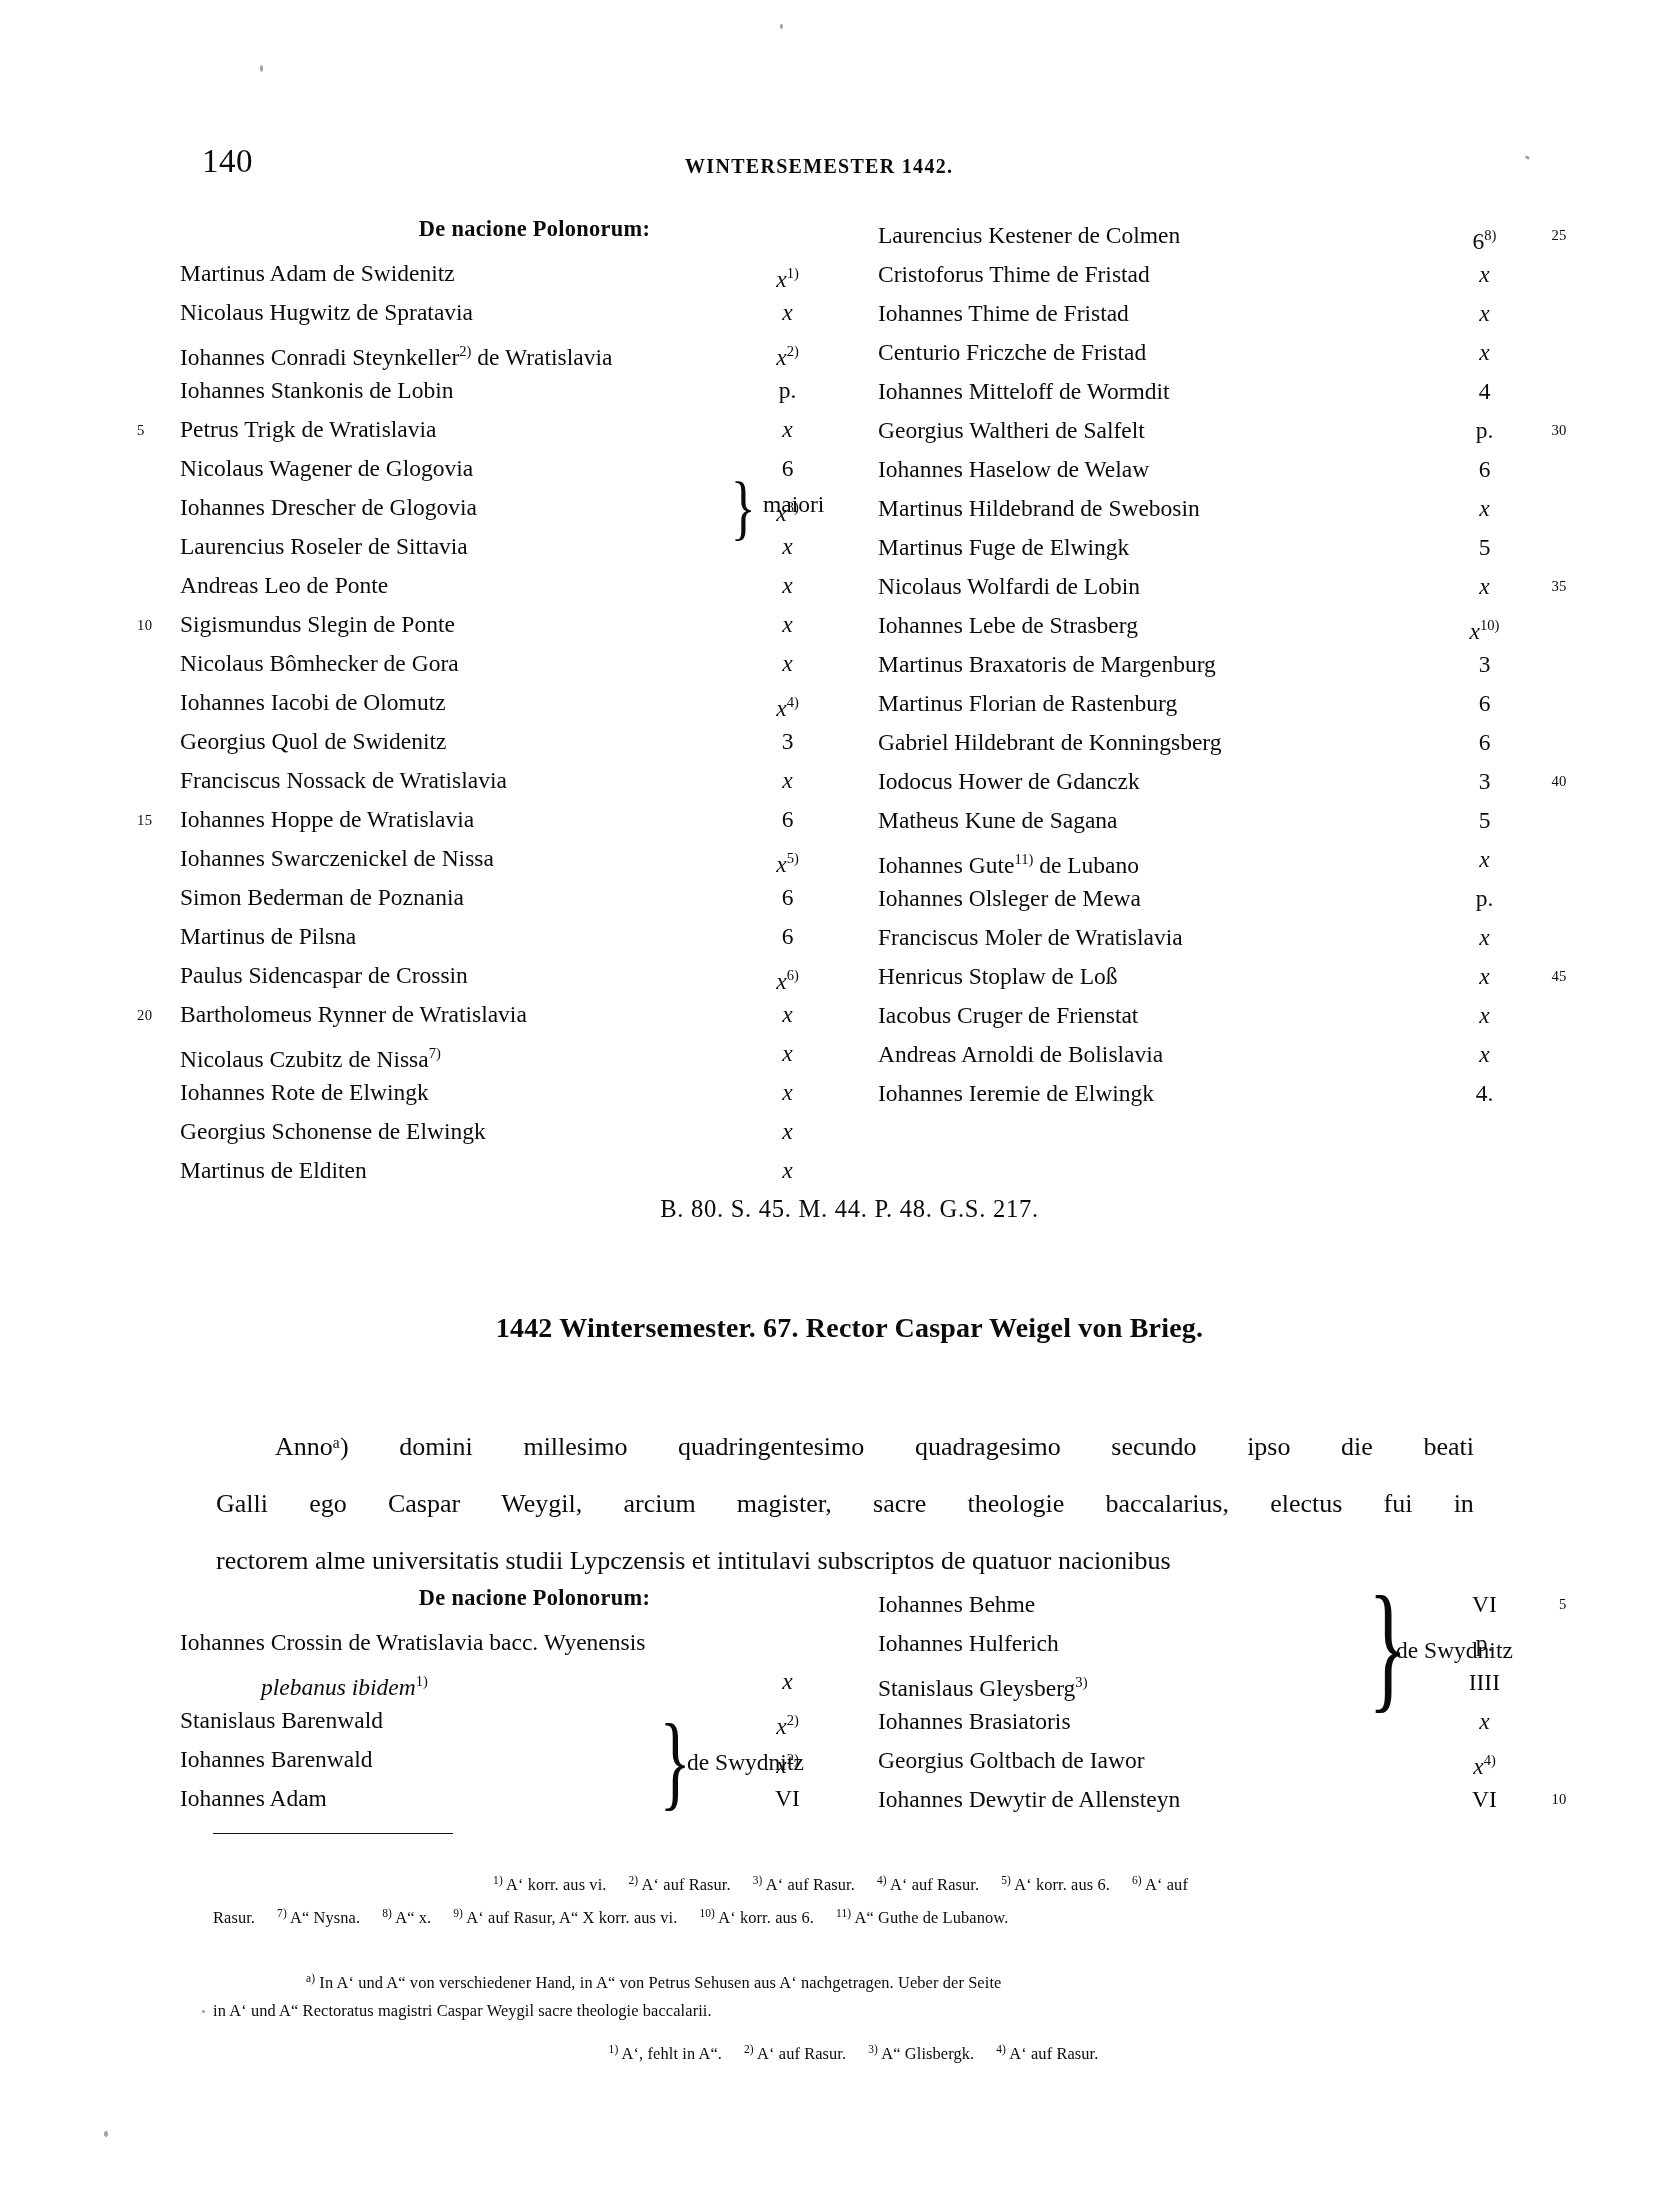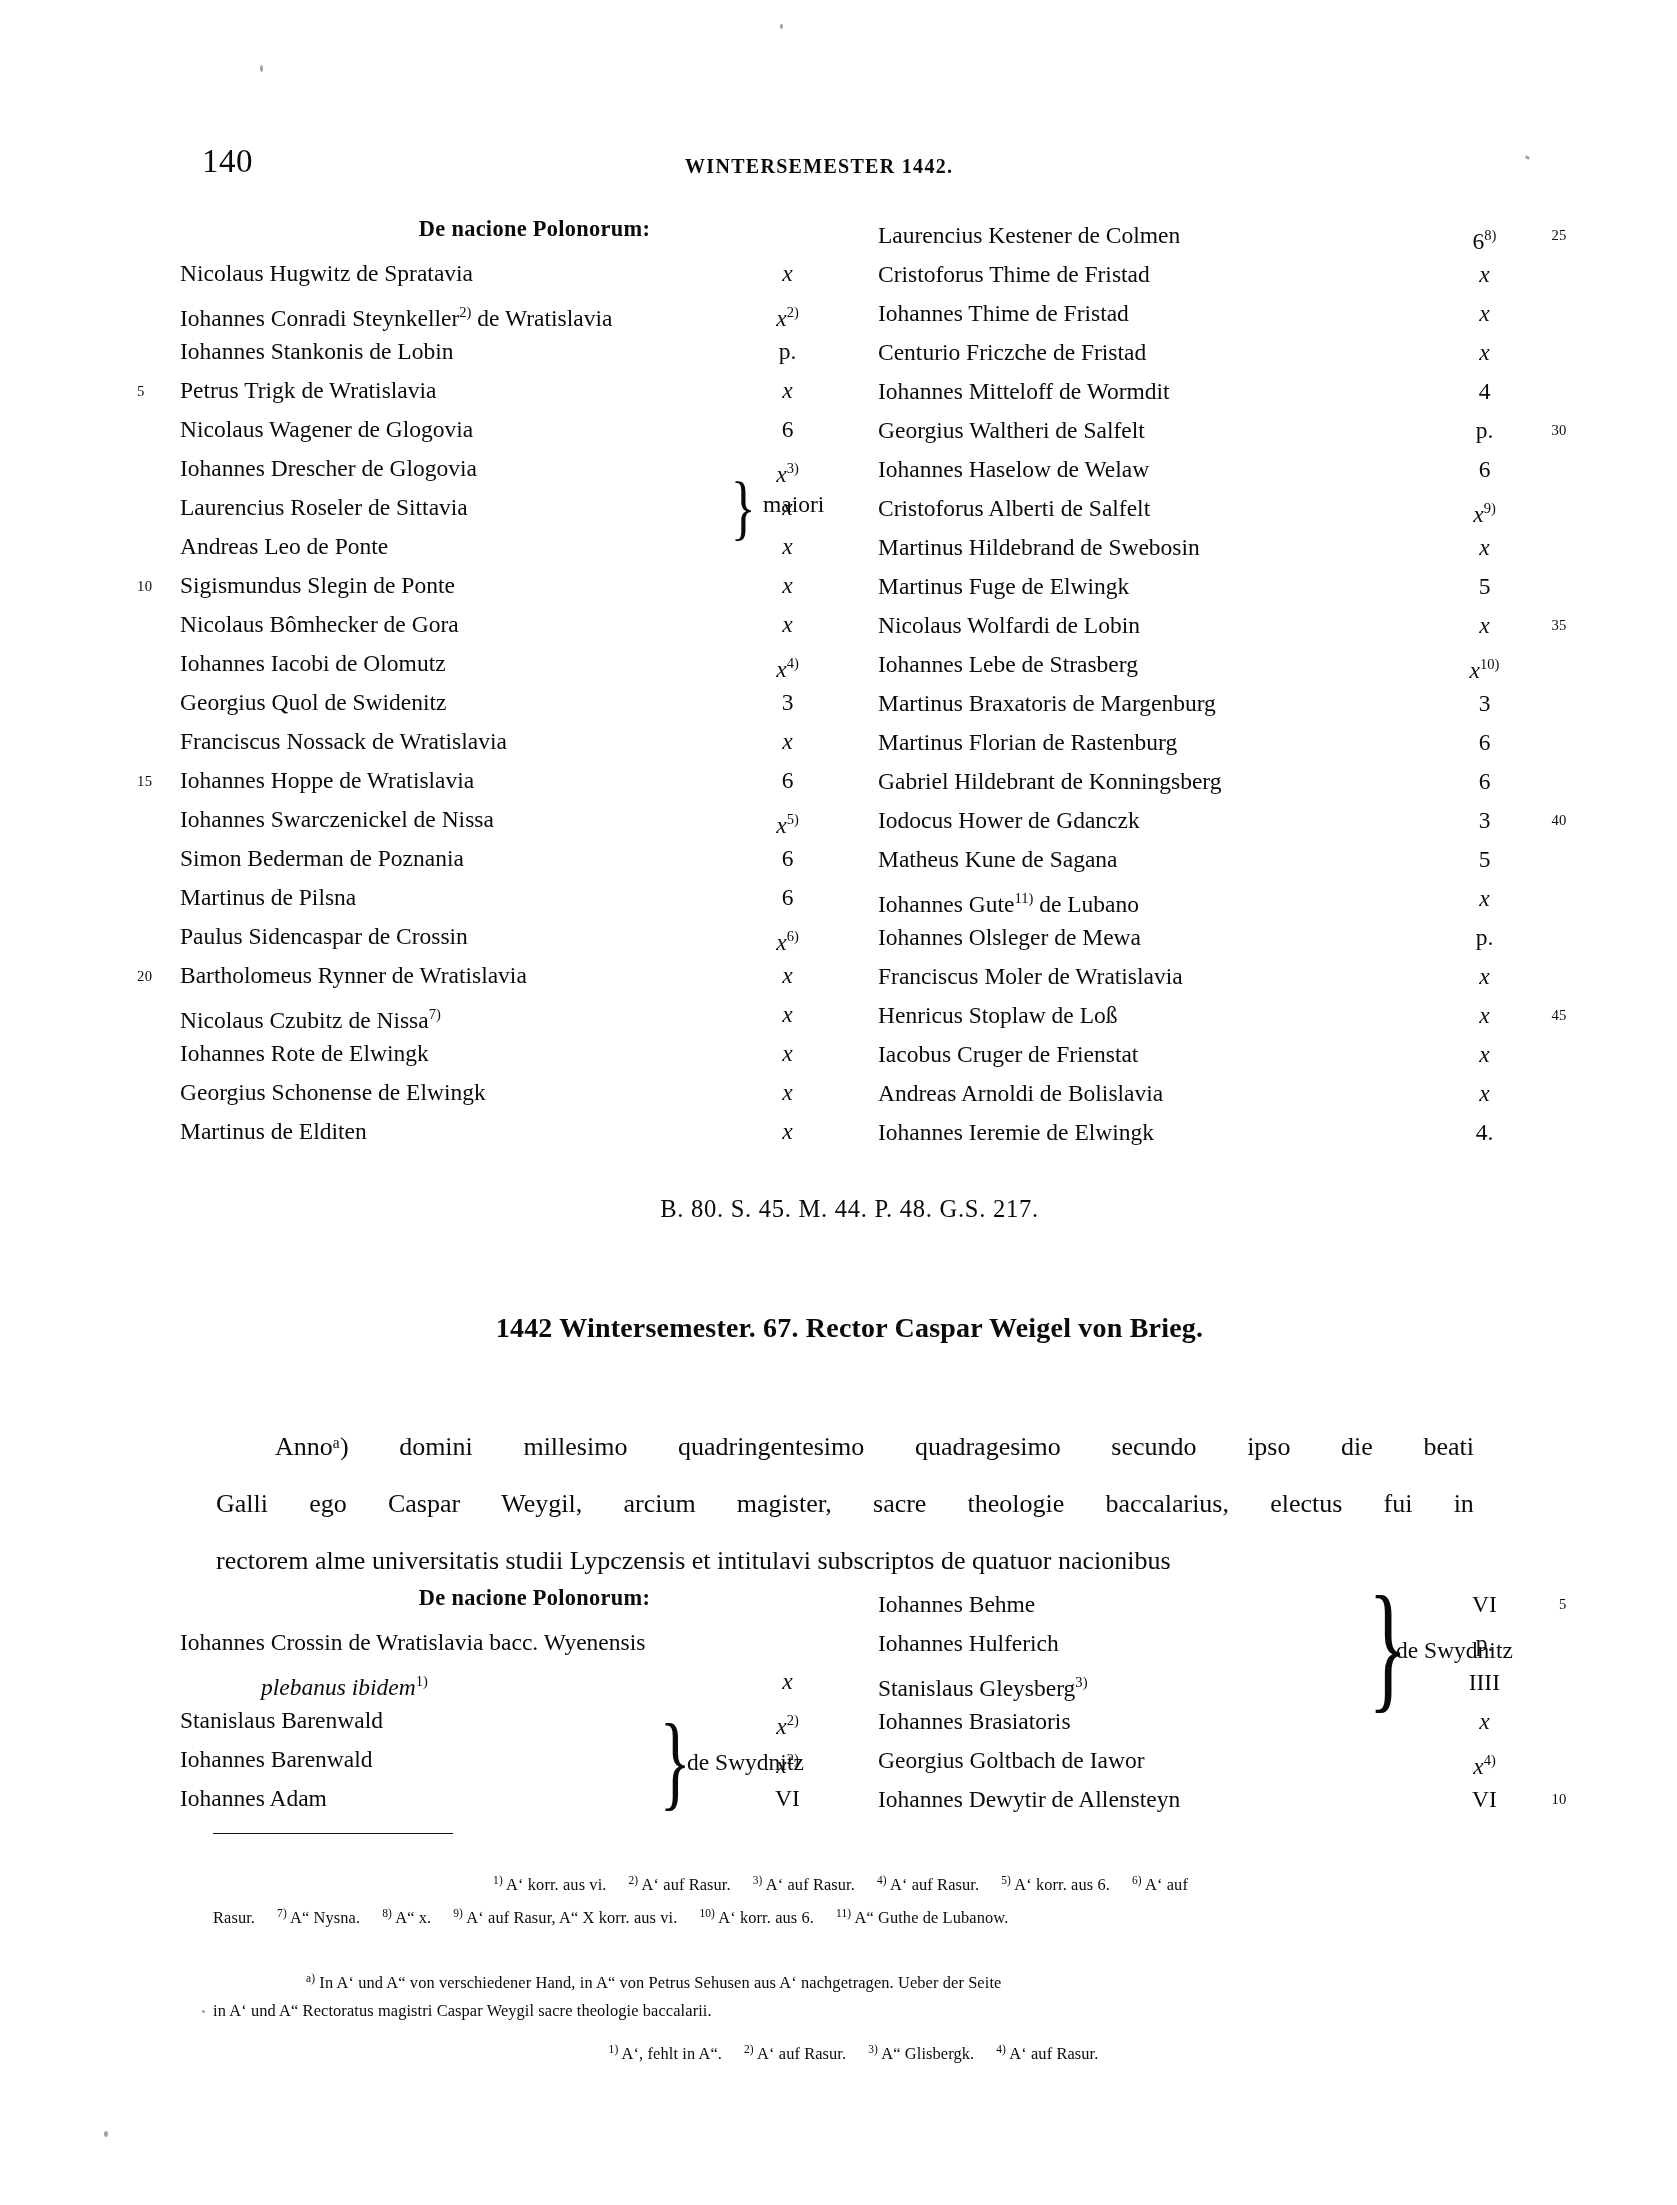--- a/index.html
+++ b/index.html
@@ -132,20 +132,24 @@
     <div class="folio">140</div>
     <div class="runtitle">WINTERSEMESTER 1442.</div>
   </div>
 
   <div class="register">
 
     <div class="col col-left">
       <div class="secthead left-head">De nacione Polonorum:</div>
       <div id="s1left">
           <div class="row">
+            <span class="nm">Martinus Adam de Swidenitz</span>
+            <span class="val"><span class="ital">x</span><span class="supn">1)</span></span>
+          </div>
+          <div class="row">
             <span class="nm">Nicolaus Hugwitz de Spratavia</span>
             <span class="val"><span class="ital">x</span></span>
           </div>
           <div class="row">
             <span class="nm">Iohannes Conradi Steynkeller<span class="supn">2)</span> de Wratislavia</span>
             <span class="val"><span class="ital">x</span><span class="supn">2)</span></span>
           </div>
           <div class="row">
             <span class="nm">Iohannes Stankonis de Lobin</span>
             <span class="val"><span class="">p.</span></span>
@@ -264,24 +268,20 @@
             <span class="val"><span class="">4</span></span>
           </div>
           <div class="row">
             <span class="nm">Georgius Waltheri de Salfelt</span>
             <span class="val"><span class="">p.</span></span>
             <span class="rlineno">30</span>
           </div>
           <div class="row">
             <span class="nm">Iohannes Haselow de Welaw</span>
             <span class="val"><span class="">6</span></span>
-          </div>
-          <div class="row">
-            <span class="nm">Cristoforus Alberti de Salfelt</span>
-            <span class="val"><span class="ital">x</span><span class="supn">9)</span></span>
           </div>
           <div class="row">
             <span class="nm">Martinus Hildebrand de Swebosin</span>
             <span class="val"><span class="ital">x</span></span>
           </div>
           <div class="row">
             <span class="nm">Martinus Fuge de Elwingk</span>
             <span class="val"><span class="">5</span></span>
           </div>
           <div class="row">

